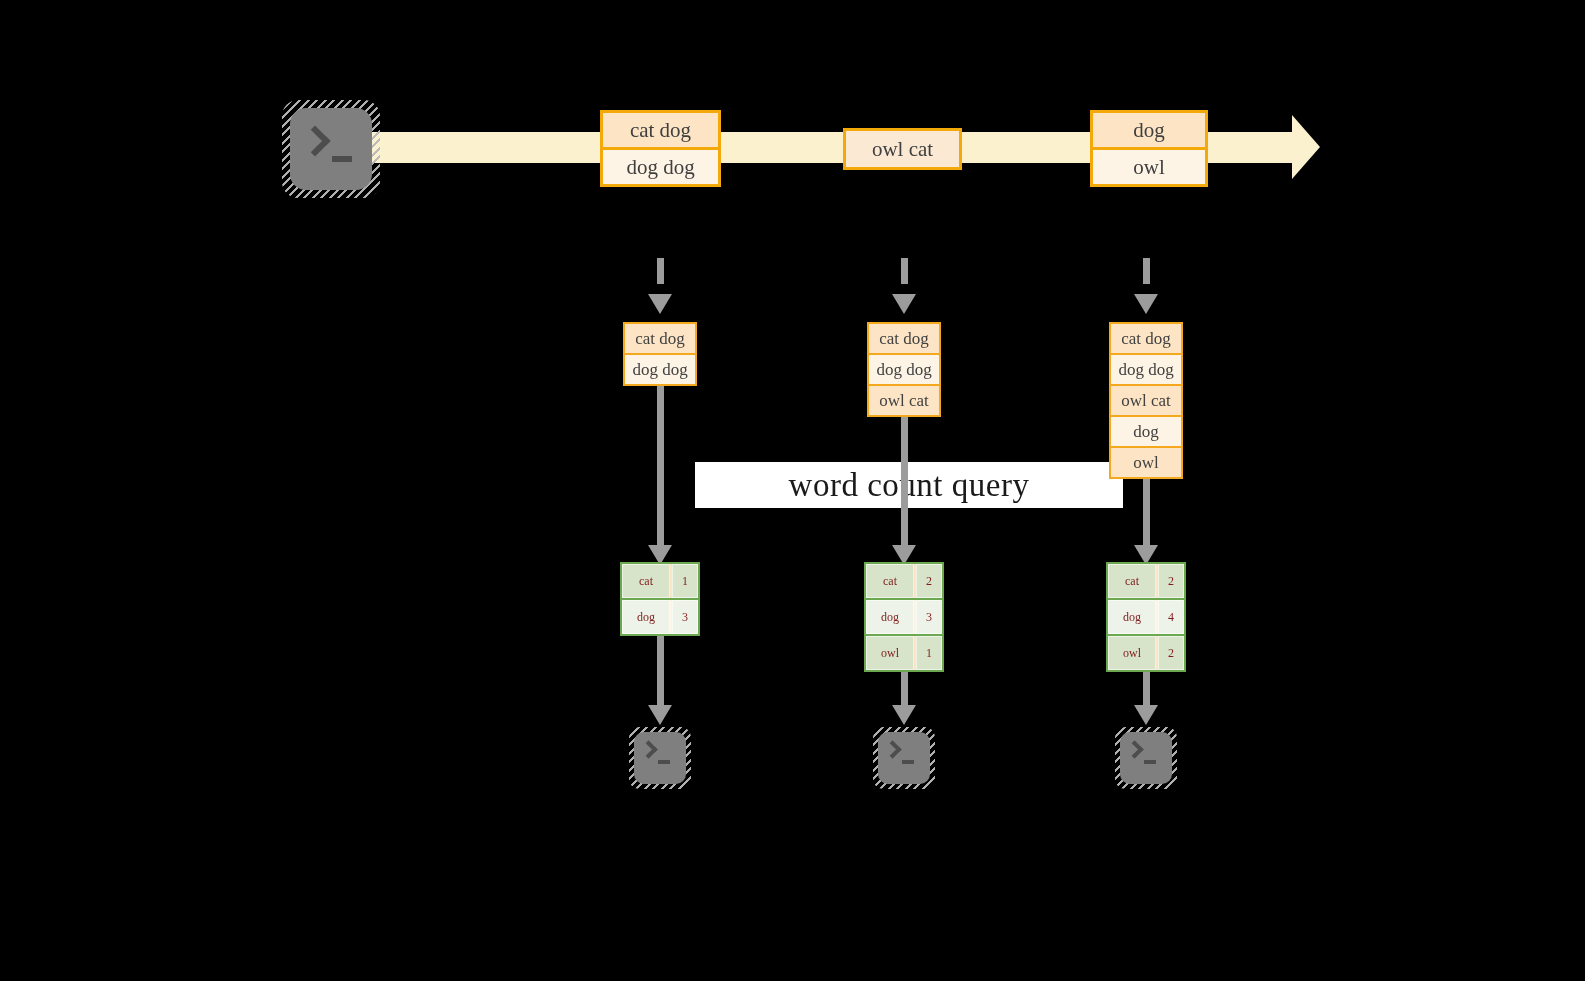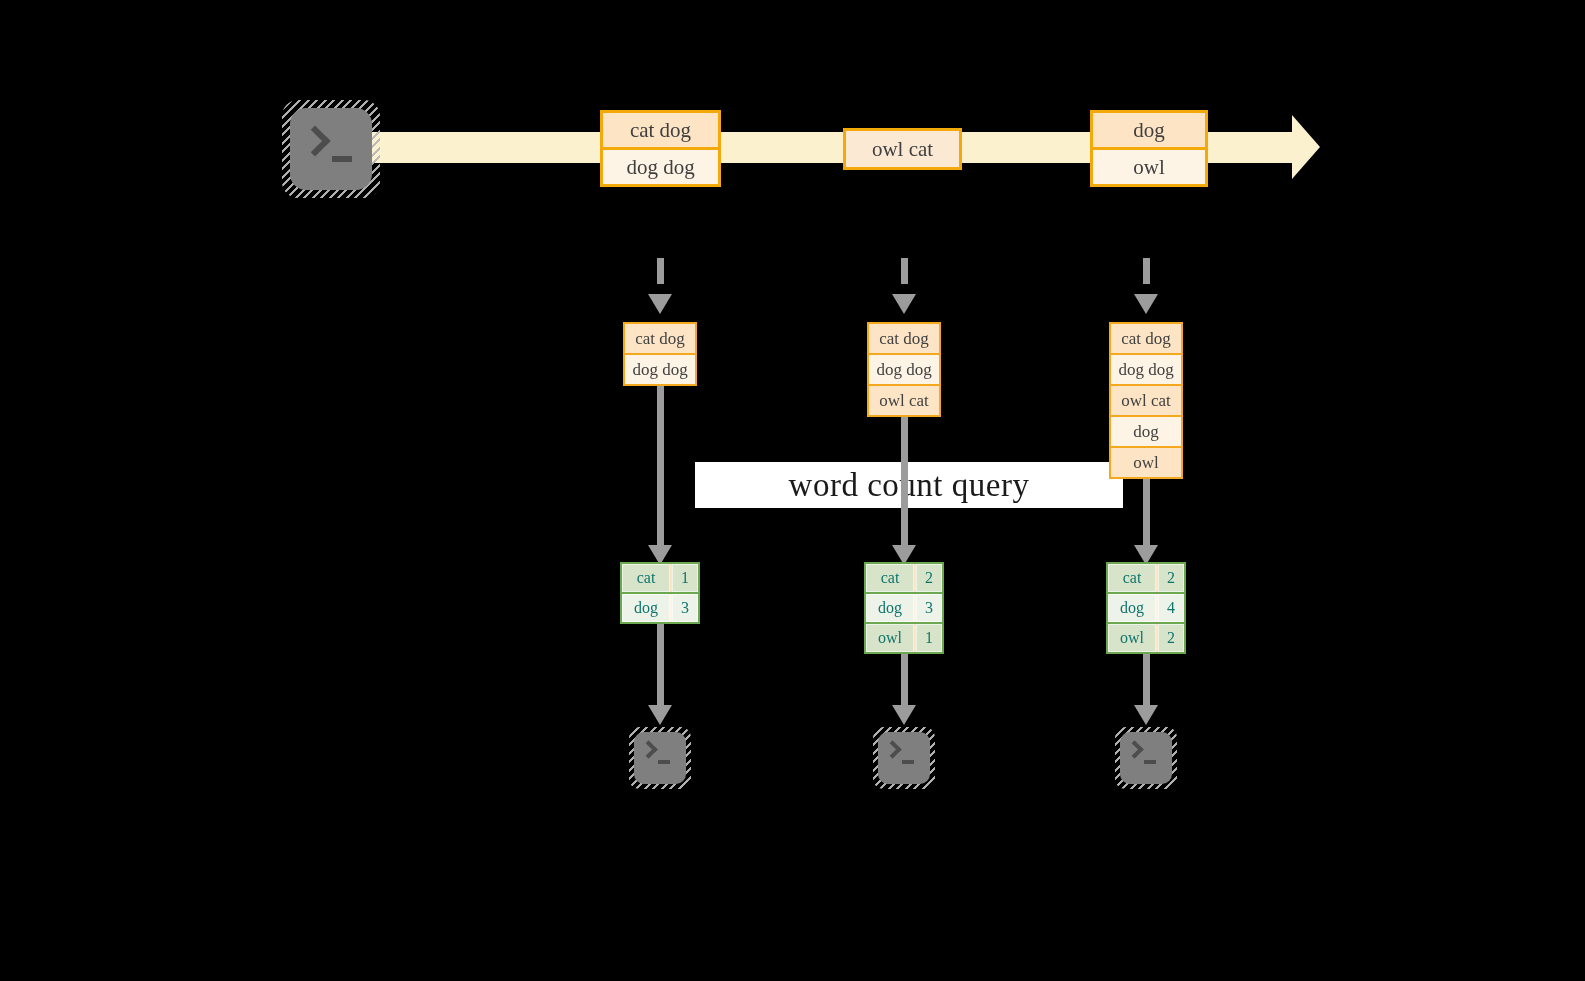--- a/index.html
+++ b/index.html
@@ -81,22 +81,22 @@
     display:flex;align-items:center;justify-content:center;
   }
   .banner span{font-size:33px;font-weight:300;color:#1a1a1a;letter-spacing:.5px;}
 
   
   .gtable{
     left:calc(var(--cx) - 40px);top:562px;width:80px;box-sizing:border-box;
     background:#6ba84f;padding:2px;display:flex;flex-direction:column;gap:2px;z-index:3;
   }
   .gt-row{display:flex;gap:2px;}
-  .gt-cell{height:28px;display:flex;align-items:center;justify-content:center;
-           font-size:16px;color:#0f766e;box-shadow:inset 0 0 0 1px rgba(255,255,255,.55);}
+  .gt-cell{height:34px;display:flex;align-items:center;justify-content:center;
+           font-size:12px;color:#7f1d1d;box-shadow:inset 0 0 0 1px rgba(255,255,255,.55);}
   .gt-word{width:48px;}
   .gt-count{flex:1;}
   .gt-row.alt-dark .gt-cell{background:#d8e4ca;}
   .gt-row.alt-light .gt-cell{background:#eef3e9;}
 </style>
 </head>
 <body>
 
 <div class="canvas">
 

